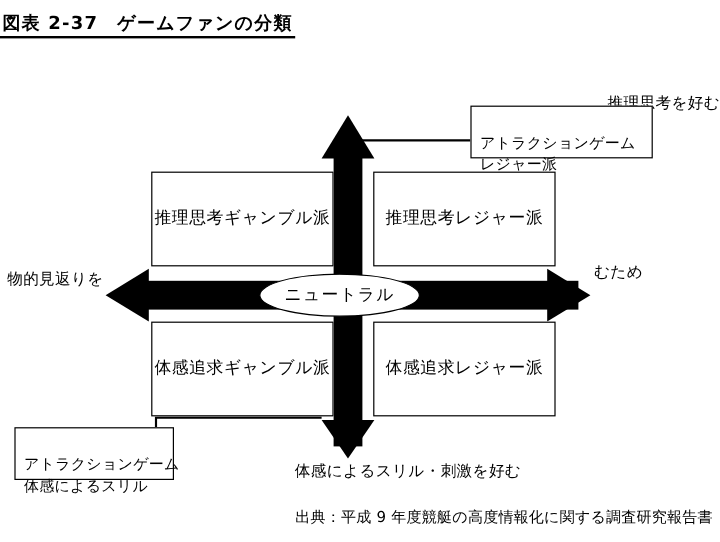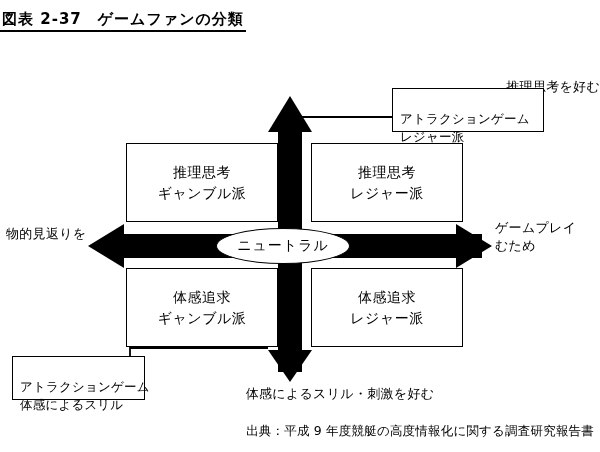--- a/index.html
+++ b/index.html
@@ -50,21 +50,21 @@
     left: 0;
     top: 0;
   }
 
   
   .quad {
     position: absolute;
     border: 1.5px solid #000;
     background: #ffffff;
     display: flex;
-    flex-direction: column;
+    flex-direction: row;
     align-items: center;
     justify-content: center;
     font-size: 14px;
     line-height: 1.5;
     letter-spacing: 0.5px;
     box-sizing: border-box;
   }
   .quad-tl { left: 126px; top: 143px; width: 152px; height: 79px; }
   .quad-tr { left: 311px; top: 143px; width: 152px; height: 79px; }
   .quad-bl { left: 126px; top: 268px; width: 152px; height: 79px; }
@@ -179,21 +179,20 @@
   <div class="axis-label axis-top">
     <span>推理思考を好む</span>
   </div>
   <div class="axis-label axis-bottom">
     <span>体感によるスリル・刺激を好む</span>
   </div>
   <div class="axis-label axis-left">
     <div>物的見返りを</div>
   </div>
   <div class="axis-label axis-right">
-    <div>ゲームプレイ</div>
     <div>むため</div>
   </div>
 
   <div class="callout callout-tr">
     <div>アトラクションゲーム</div>
     <div>レジャー派</div>
   </div>
   <div class="callout callout-bl">
     <div>アトラクションゲーム</div>
     <div>体感によるスリル</div>

